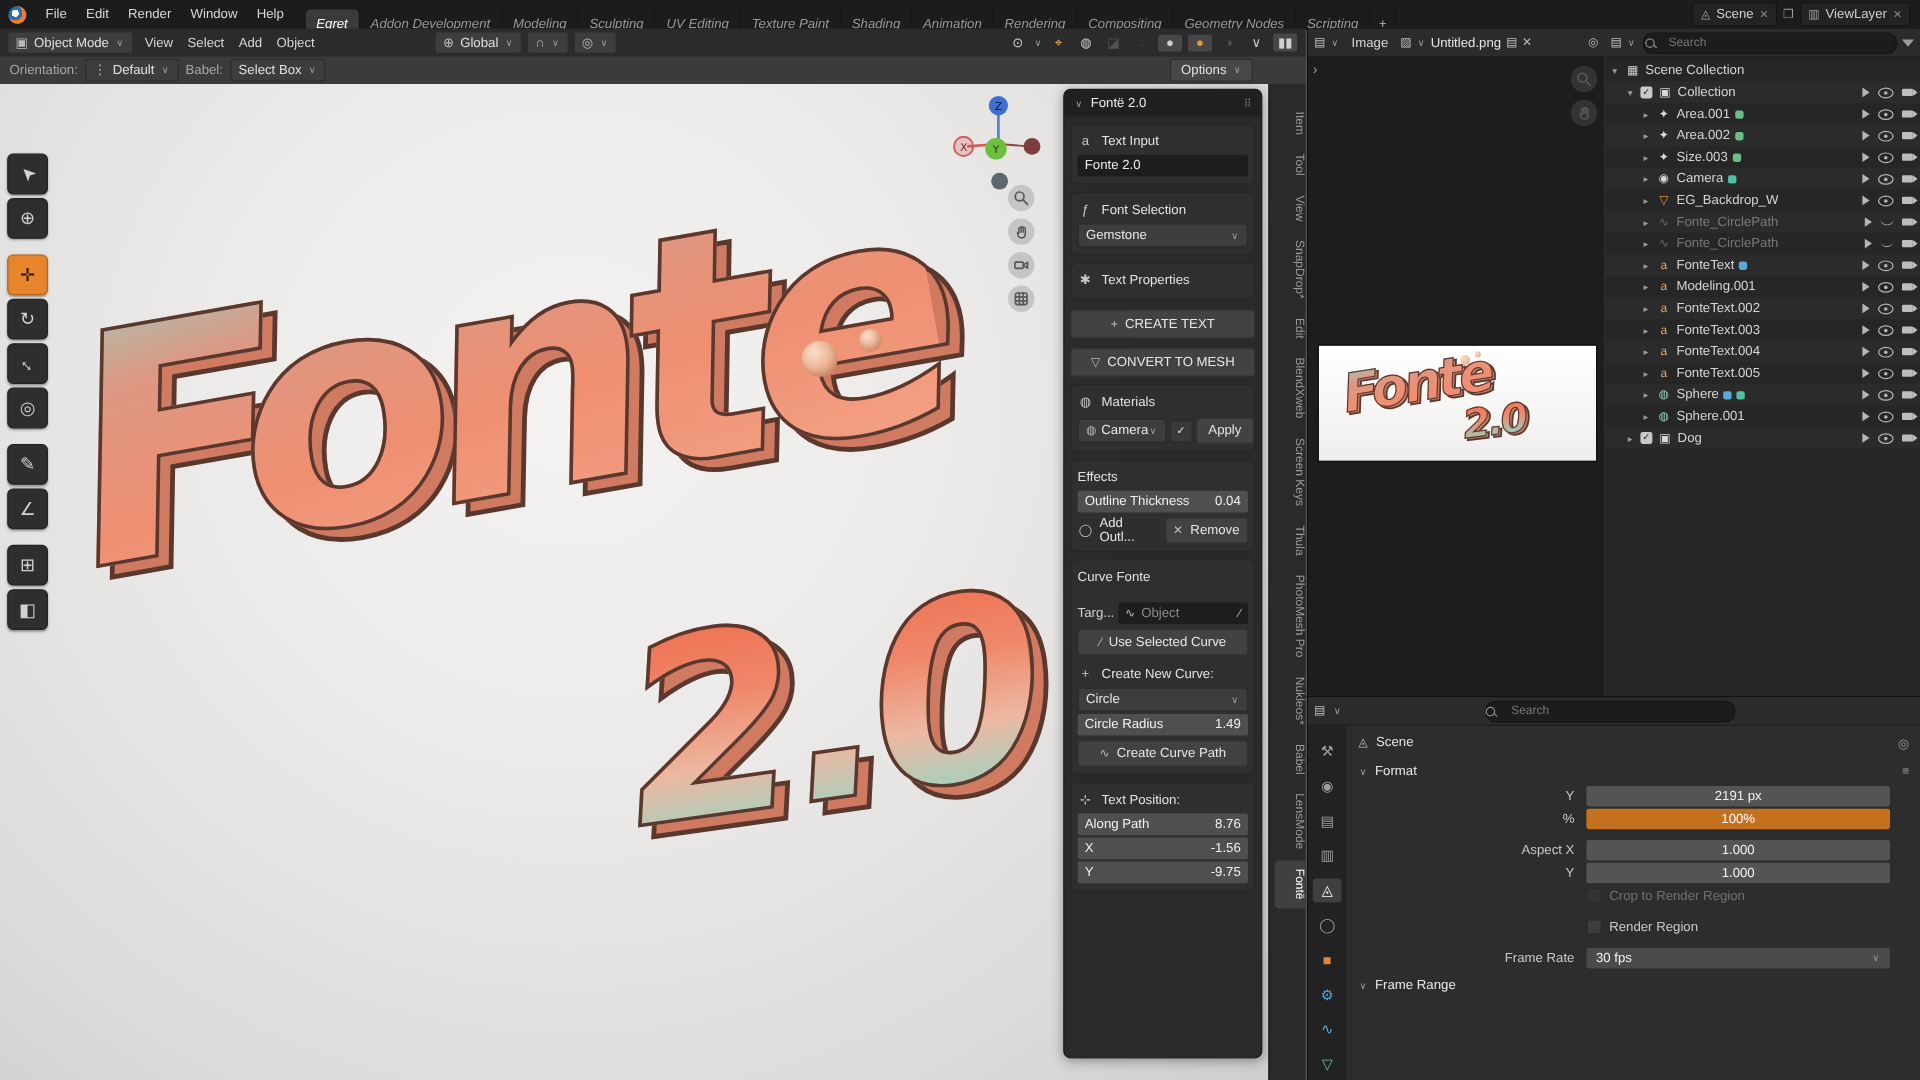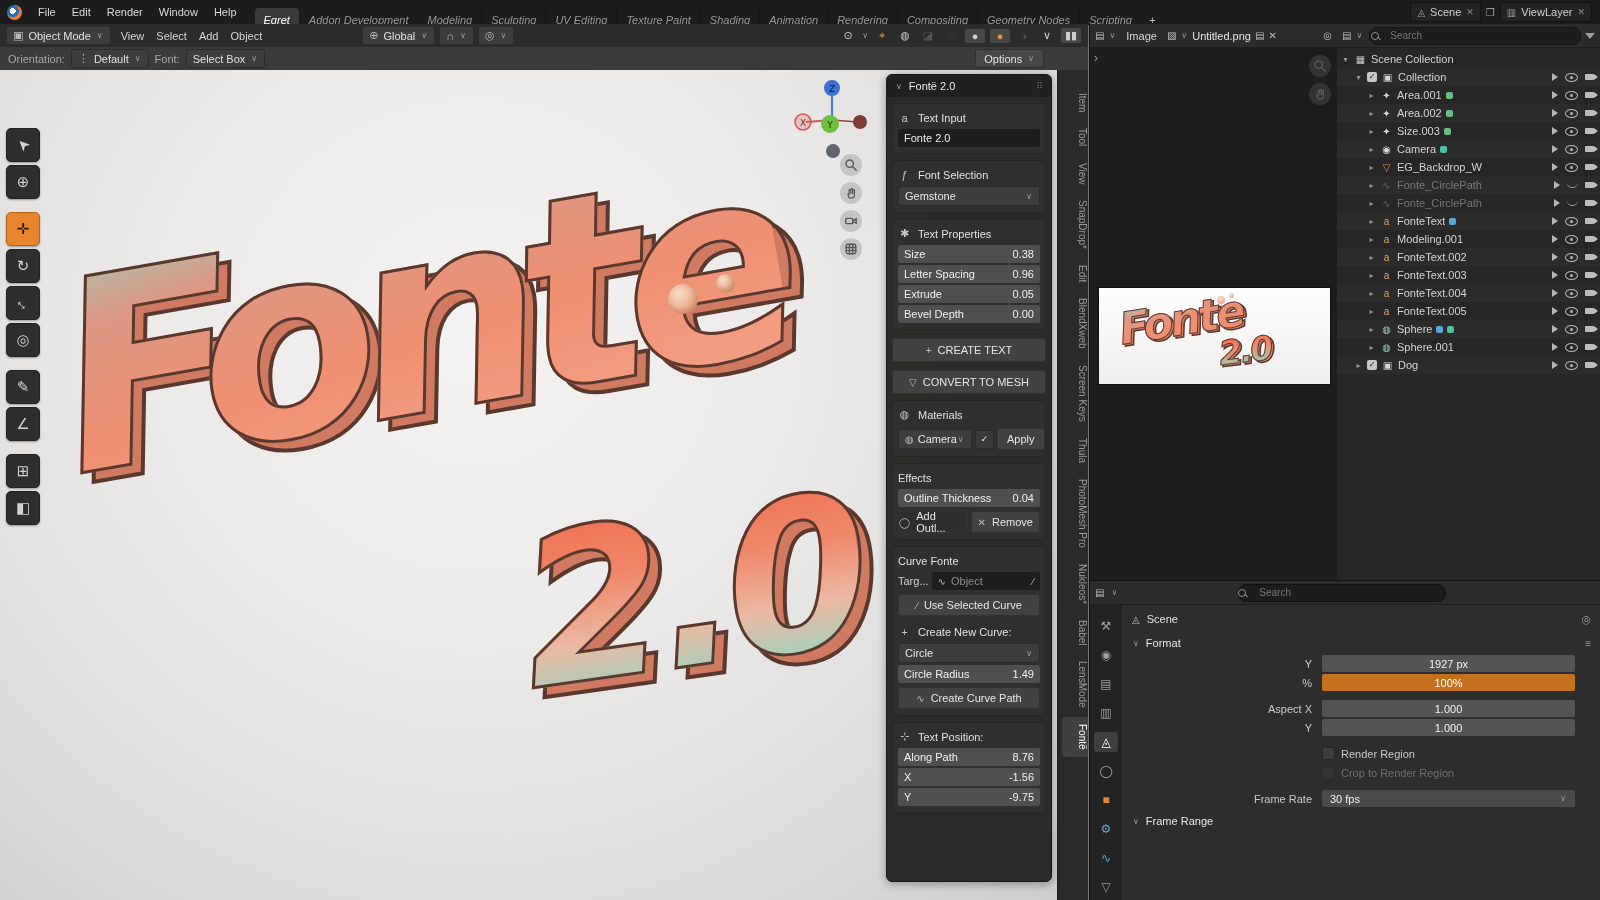--- a/index.html
+++ b/index.html
@@ -238,21 +238,21 @@
         </div>
     </div>
 
     <div id="vp-tools">
       <span class="lbl-dim">Orientation:</span>
       <div class="vp-drop">
         <span style="color:#b9b9b9;">⋮</span>
         <span>Default</span>
         <span class="varr">∨</span>
       </div>
-      <span class="lbl-dim">Font:</span>
+      <span class="lbl-dim">Babel:</span>
       <div class="vp-drop">
         <span>Select Box</span>
         <span class="varr">∨</span>
       </div>
       <div id="options-btn">
         <span>Options</span>
         <span class="varr">∨</span>
       </div>
     </div>
 
@@ -383,38 +383,20 @@
           <span>Gemstone</span>
           <span class="varr">∨</span>
         </div>
       </div>
 
       <div class="np-sec">
         <div class="np-h">
             <span class="ic">✱</span>
             <span>Text Properties</span>
           </div>
-        <div id="np-textprops-rows">
-            <div class="np-slider">
-              <span class="sl">Size</span>
-              <span class="sv">0.38</span>
-            </div>
-            <div class="np-slider">
-              <span class="sl">Letter Spacing</span>
-              <span class="sv">0.96</span>
-            </div>
-            <div class="np-slider">
-              <span class="sl">Extrude</span>
-              <span class="sv">0.05</span>
-            </div>
-            <div class="np-slider">
-              <span class="sl">Bevel Depth</span>
-              <span class="sv">0.00</span>
-            </div>
-          </div>
       </div>
 
       <div class="np-btn big">
         <span class="ico-inline">+</span>
         <span>CREATE TEXT</span>
       </div>
       <div class="np-btn big">
         <span class="ico-inline">▽</span>
         <span>CONVERT TO MESH</span>
       </div>
@@ -456,21 +438,21 @@
             <span class="ico-inline">✕</span>
             <span>Remove</span>
           </div>
         </div>
       </div>
 
       <div class="np-sec">
         <div class="np-h">
             <span>Curve Fonte</span>
           </div>
-        <div class="np-row" style="margin-top:2px;">
+        <div class="np-row" style="margin-top:12px;">
           <span class="np-label-sm">Targ...</span>
           <div class="np-field" style="flex:1;margin-top:0;gap:5px;">
             <span class="ico-inline">∿</span>
             <span class="dim">Object</span>
             <span class="ico-inline" style="margin-left:auto;">∕</span>
           </div>
         </div>
         <div class="np-btn">
           <span class="ico-inline">∕</span>
           <span>Use Selected Curve</span>
@@ -781,59 +763,59 @@
       </div>
       <div class="psec-h">
         <span class="varr">∨</span>
         <span>Format</span>
         <span class="pr-ic">≡</span>
       </div>
       <div id="format-fields">
           <div class="prow">
             <span class="plabel">Y</span>
             <div class="pcell">
-              <div class="pfield num">1927 px</div>
+              <div class="pfield num">2191 px</div>
             </div>
           </div>
           <div class="prow">
             <span class="plabel">%</span>
             <div class="pcell">
               <div class="pfield slider">100%</div>
             </div>
           </div>
           <div class="prow gap">
             <span class="plabel">Aspect X</span>
             <div class="pcell">
               <div class="pfield num">1.000</div>
             </div>
           </div>
           <div class="prow">
             <span class="plabel">Y</span>
             <div class="pcell">
               <div class="pfield num">1.000</div>
+            </div>
+          </div>
+          <div class="prow">
+            <span class="plabel"></span>
+            <div class="pcell">
+              <div class="pchkwrap disabled">
+                <span class="pchk"></span>
+                <span class="pchklabel">Crop to Render Region</span>
+              </div>
             </div>
           </div>
           <div class="prow gap">
             <span class="plabel"></span>
             <div class="pcell">
               <div class="pchkwrap">
                 <span class="pchk"></span>
                 <span class="pchklabel">Render Region</span>
               </div>
             </div>
           </div>
-          <div class="prow">
-            <span class="plabel"></span>
-            <div class="pcell">
-              <div class="pchkwrap disabled">
-                <span class="pchk"></span>
-                <span class="pchklabel">Crop to Render Region</span>
-              </div>
-            </div>
-          </div>
           <div class="prow gap">
             <span class="plabel">Frame Rate</span>
             <div class="pcell">
               <div class="pfield drop">
                 <span>30 fps</span>
                 <span class="varr">∨</span>
               </div>
             </div>
           </div>
         </div>

